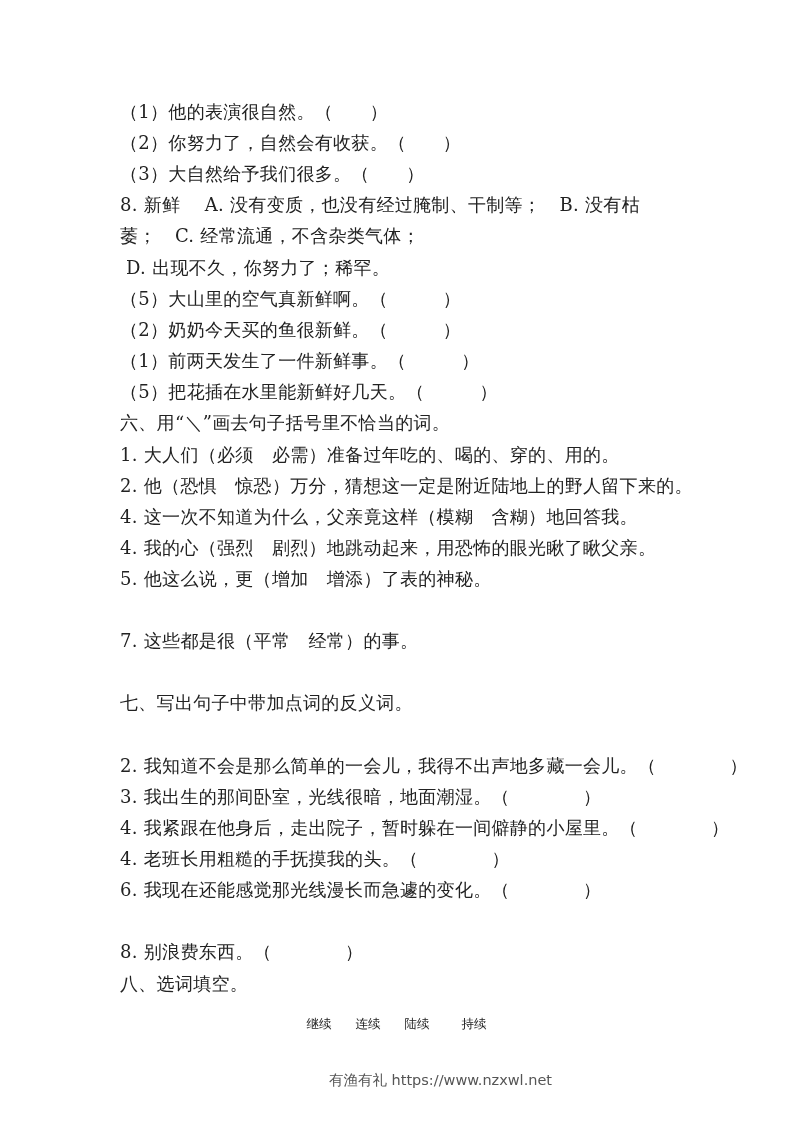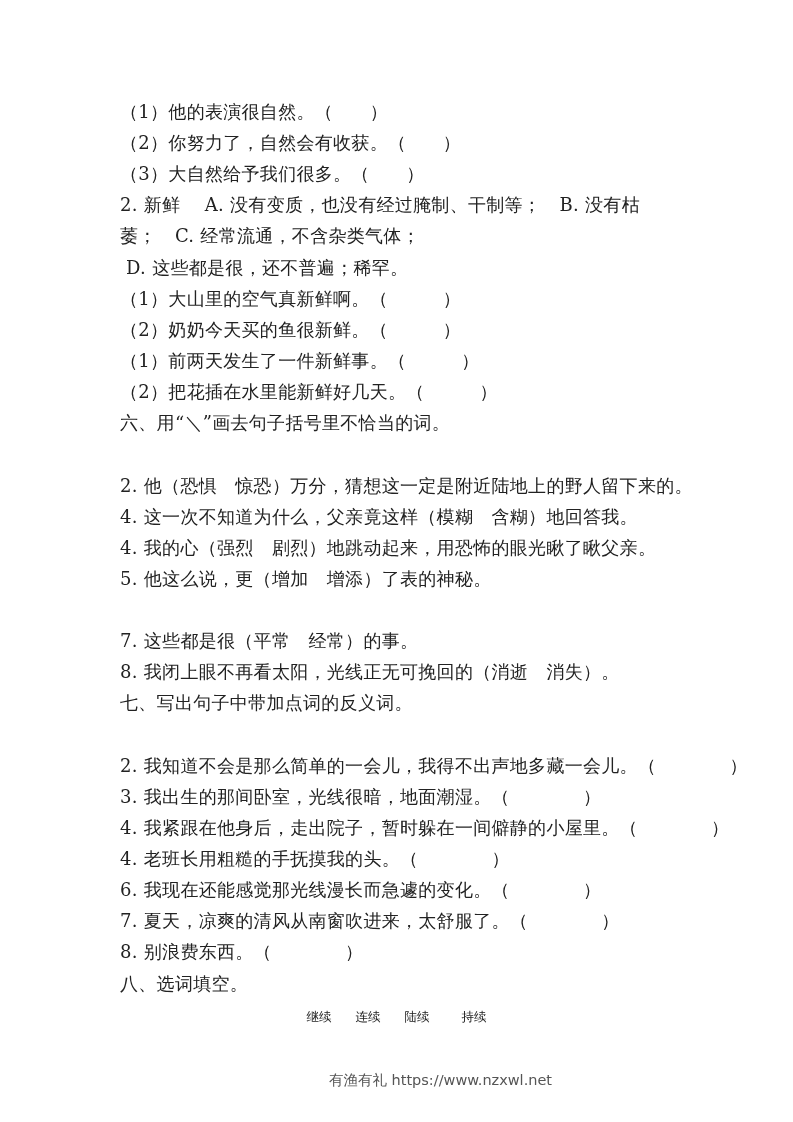--- a/index.html
+++ b/index.html
@@ -2,55 +2,54 @@
 <html><head>
 <meta charset="utf-8">
 <style>
   html, body { margin:0; padding:0; background:#ffffff; }
   body { width:793px; height:1122px; position:relative; overflow:hidden;
          font-family: "DejaVu Serif", "Liberation Serif", serif; color:#222; }
   .page { position:absolute; left:0; top:0; width:793px; height:1122px; }
   .line { position:absolute; left:120px; font-size:18px; line-height:16px; white-space:pre; letter-spacing:0.3px; }
   .line.wrap { white-space:normal; width:555px; line-height:31px; }
   .words { position:absolute; left:0; width:793px; text-align:center; font-size:12.5px; top:1008px; }
-  .words span { display:inline-block; margin:1px 10px; }
+  .words span { display:inline-block; margin:8px 10px; }
   .footer { position:absolute; left:0; width:793px; text-align:center; top:1071px;
             font-family:"DejaVu Sans", "Liberation Sans", sans-serif; font-size:14.5px; color:#555;padding-left:44px; }
 </style>
 </head>
 <body>
 
 <div class="page">
 
   <div class="line" style="top:104px">（1）他的表演很自然。（　　）</div>
   <div class="line" style="top:135px">（2）你努力了，自然会有收获。（　　）</div>
   <div class="line" style="top:166px">（3）大自然给予我们很多。（　　）</div>
 
-  <div class="line wrap" style="top:189px">2. 新鲜　 A. 没有变质，也没有经过腌制、干制等；　B. 没有枯萎；　C. 经常流通，不含杂类气体；</div>
-  <div class="line" style="top:260px"> D. 这些都是很，还不普遍；稀罕。</div>
-  <div class="line" style="top:291px">（1）大山里的空气真新鲜啊。（　　　）</div>
+  <div class="line wrap" style="top:189px">8. 新鲜　 A. 没有变质，也没有经过腌制、干制等；　B. 没有枯萎；　C. 经常流通，不含杂类气体；</div>
+  <div class="line" style="top:260px"> D. 出现不久，你努力了；稀罕。</div>
+  <div class="line" style="top:291px">（5）大山里的空气真新鲜啊。（　　　）</div>
   <div class="line" style="top:322px">（2）奶奶今天买的鱼很新鲜。（　　　）</div>
   <div class="line" style="top:353px">（1）前两天发生了一件新鲜事。（　　　）</div>
-  <div class="line" style="top:384px">（2）把花插在水里能新鲜好几天。（　　　）</div>
+  <div class="line" style="top:384px">（5）把花插在水里能新鲜好几天。（　　　）</div>
 
   <div class="line" style="top:415px">六、用“＼”画去句子括号里不恰当的词。</div>
+  <div class="line" style="top:447px">1. 大人们（必须　必需）准备过年吃的、喝的、穿的、用的。</div>
   <div class="line" style="top:478px">2. 他（恐惧　惊恐）万分，猜想这一定是附近陆地上的野人留下来的。</div>
   <div class="line" style="top:509px">4. 这一次不知道为什么，父亲竟这样（模糊　含糊）地回答我。</div>
   <div class="line" style="top:540px">4. 我的心（强烈　剧烈）地跳动起来，用恐怖的眼光瞅了瞅父亲。</div>
   <div class="line" style="top:571px">5. 他这么说，更（增加　增添）了表的神秘。</div>
   <div class="line" style="top:633px">7. 这些都是很（平常　经常）的事。</div>
-  <div class="line" style="top:664px">8. 我闭上眼不再看太阳，光线正无可挽回的（消逝　消失）。</div>
 
   <div class="line" style="top:695px">七、写出句子中带加点词的反义词。</div>
   <div class="line" style="top:758px">2. 我知道不会是那么简单的一会儿，我得不出声地多藏一会儿。（　　　　）</div>
   <div class="line" style="top:789px">3. 我出生的那间卧室，光线很暗，地面潮湿。（　　　　）</div>
   <div class="line" style="top:820px">4. 我紧跟在他身后，走出院子，暂时躲在一间僻静的小屋里。（　　　　）</div>
   <div class="line" style="top:851px">4. 老班长用粗糙的手抚摸我的头。（　　　　）</div>
   <div class="line" style="top:882px">6. 我现在还能感觉那光线漫长而急遽的变化。（　　　　）</div>
-  <div class="line" style="top:913px">7. 夏天，凉爽的清风从南窗吹进来，太舒服了。（　　　　）</div>
   <div class="line" style="top:944px">8. 别浪费东西。（　　　　）</div>
 
   <div class="line" style="top:976px">八、选词填空。</div>
   <div class="words">
     <span>继续</span>
     <span>连续</span>
     <span>陆续</span>
     <span style="margin-left:18px">持续</span>
   </div>
 

